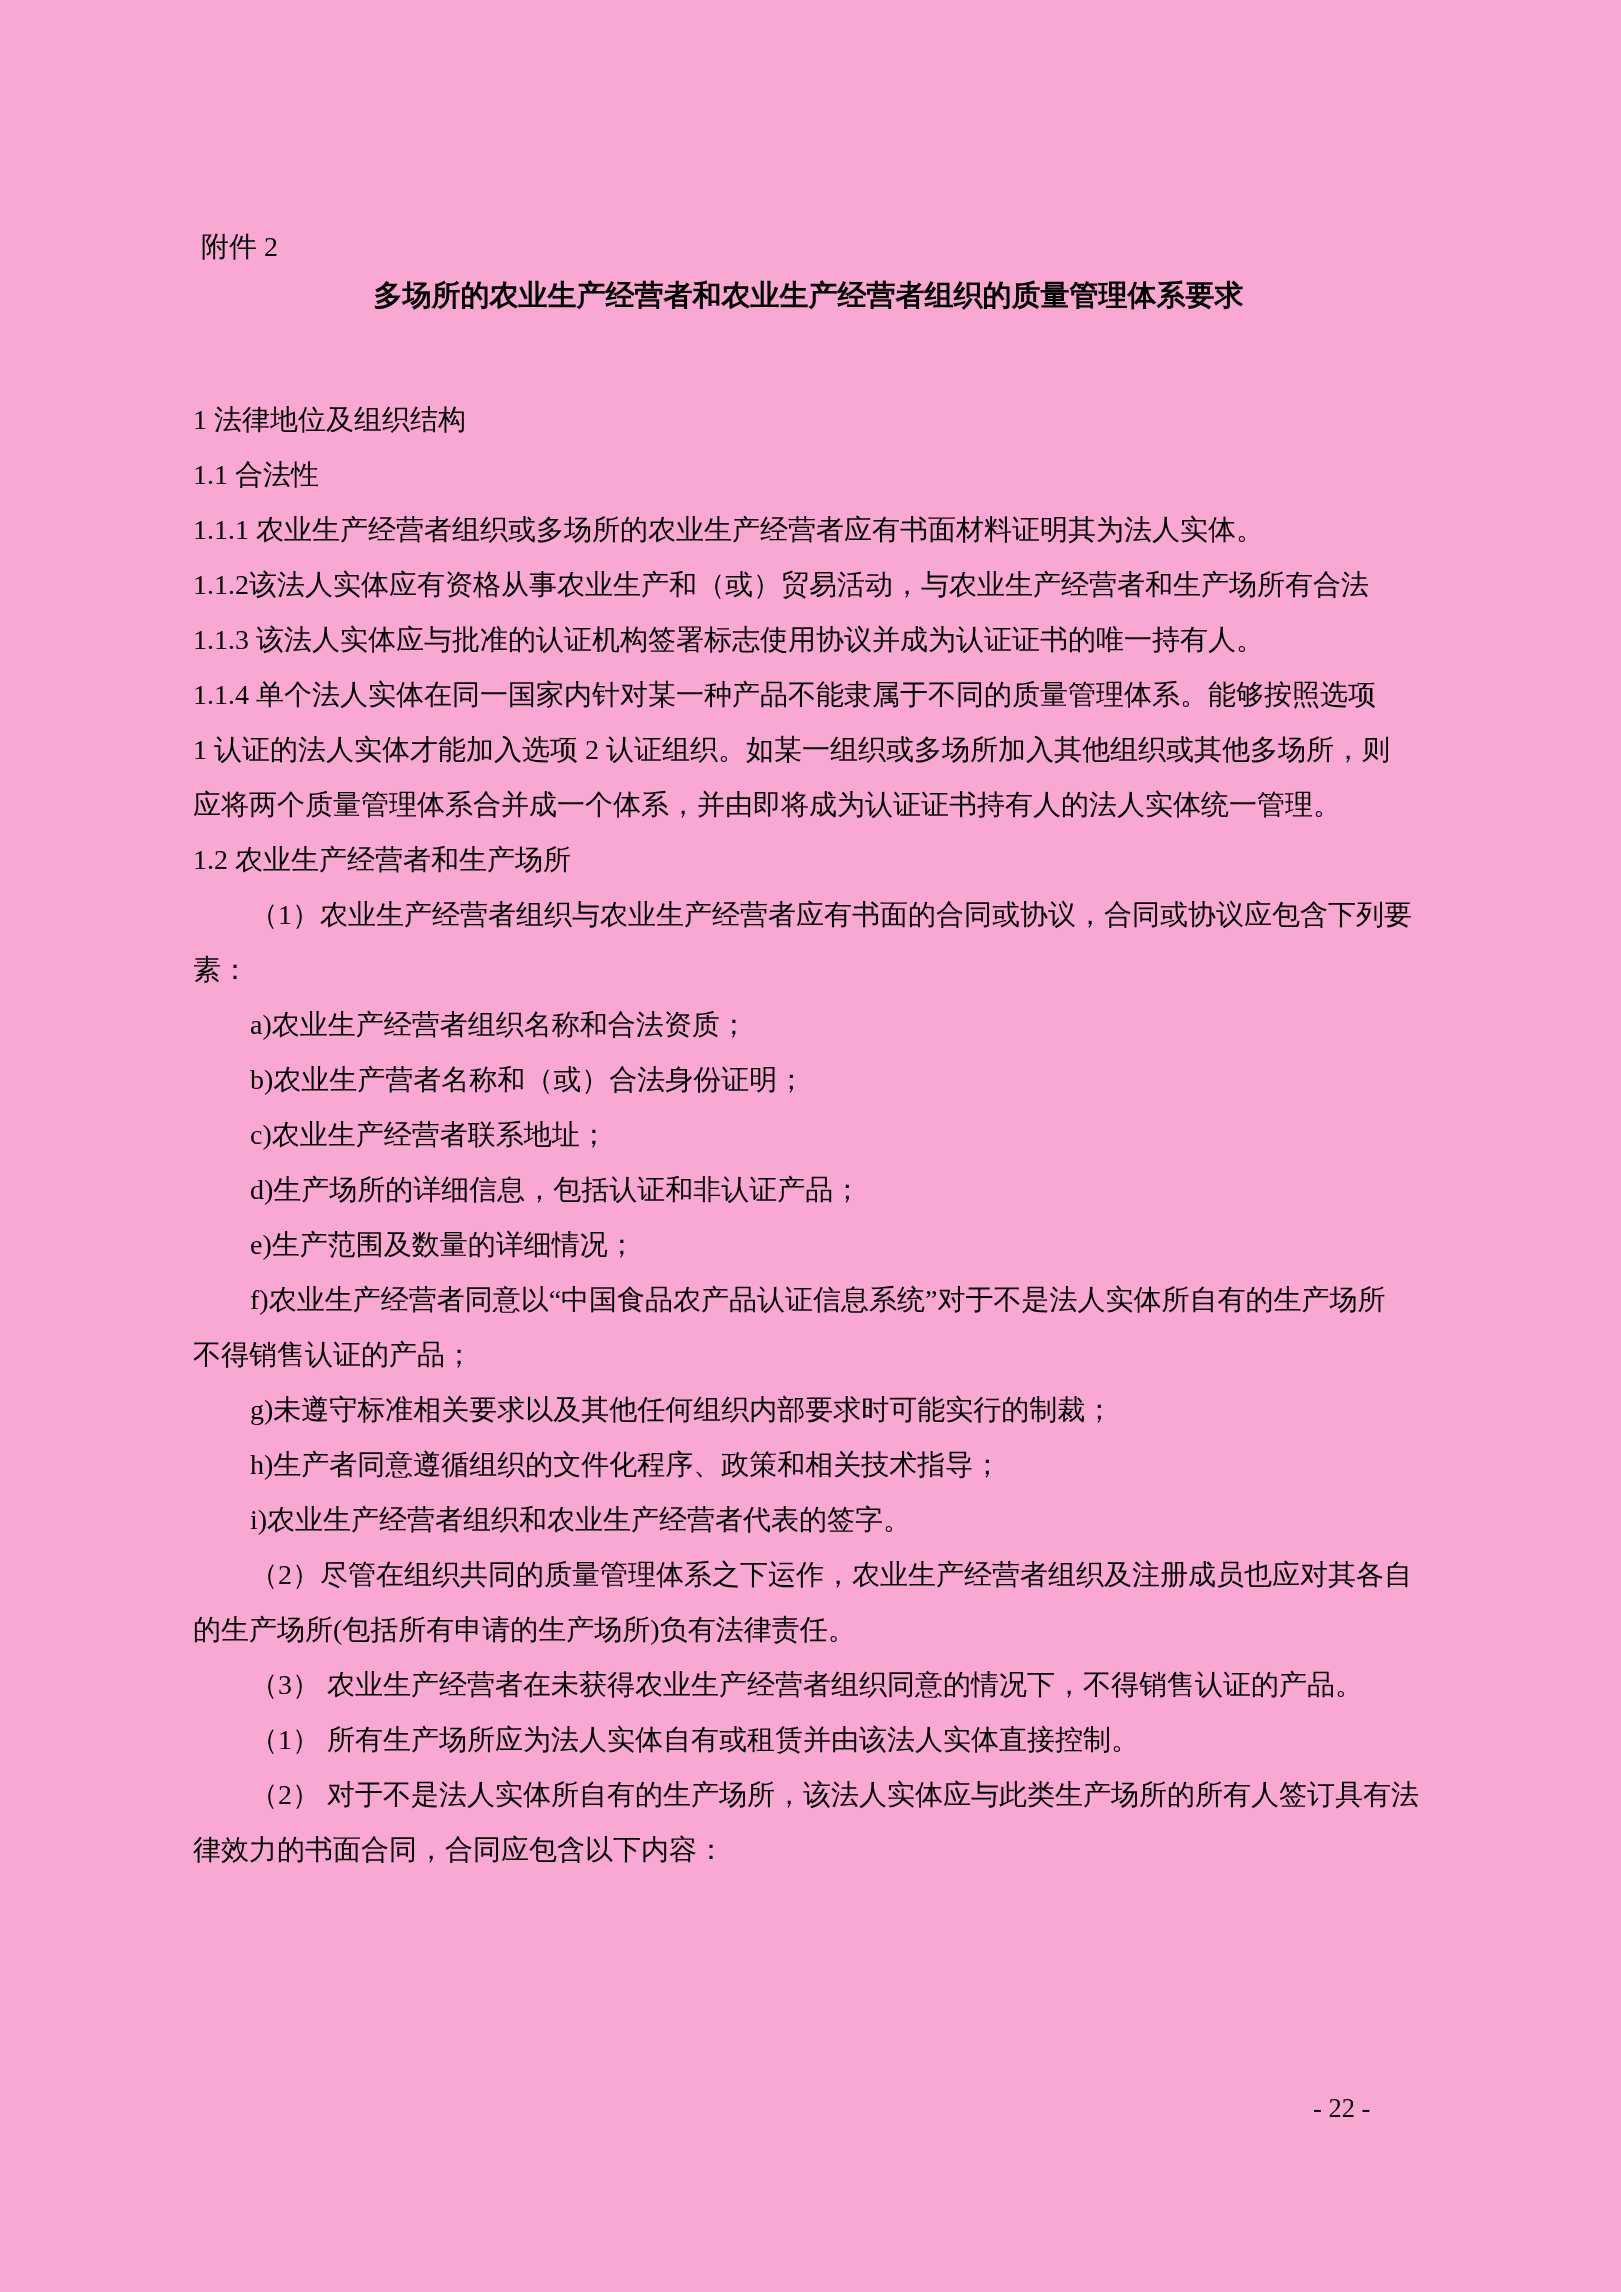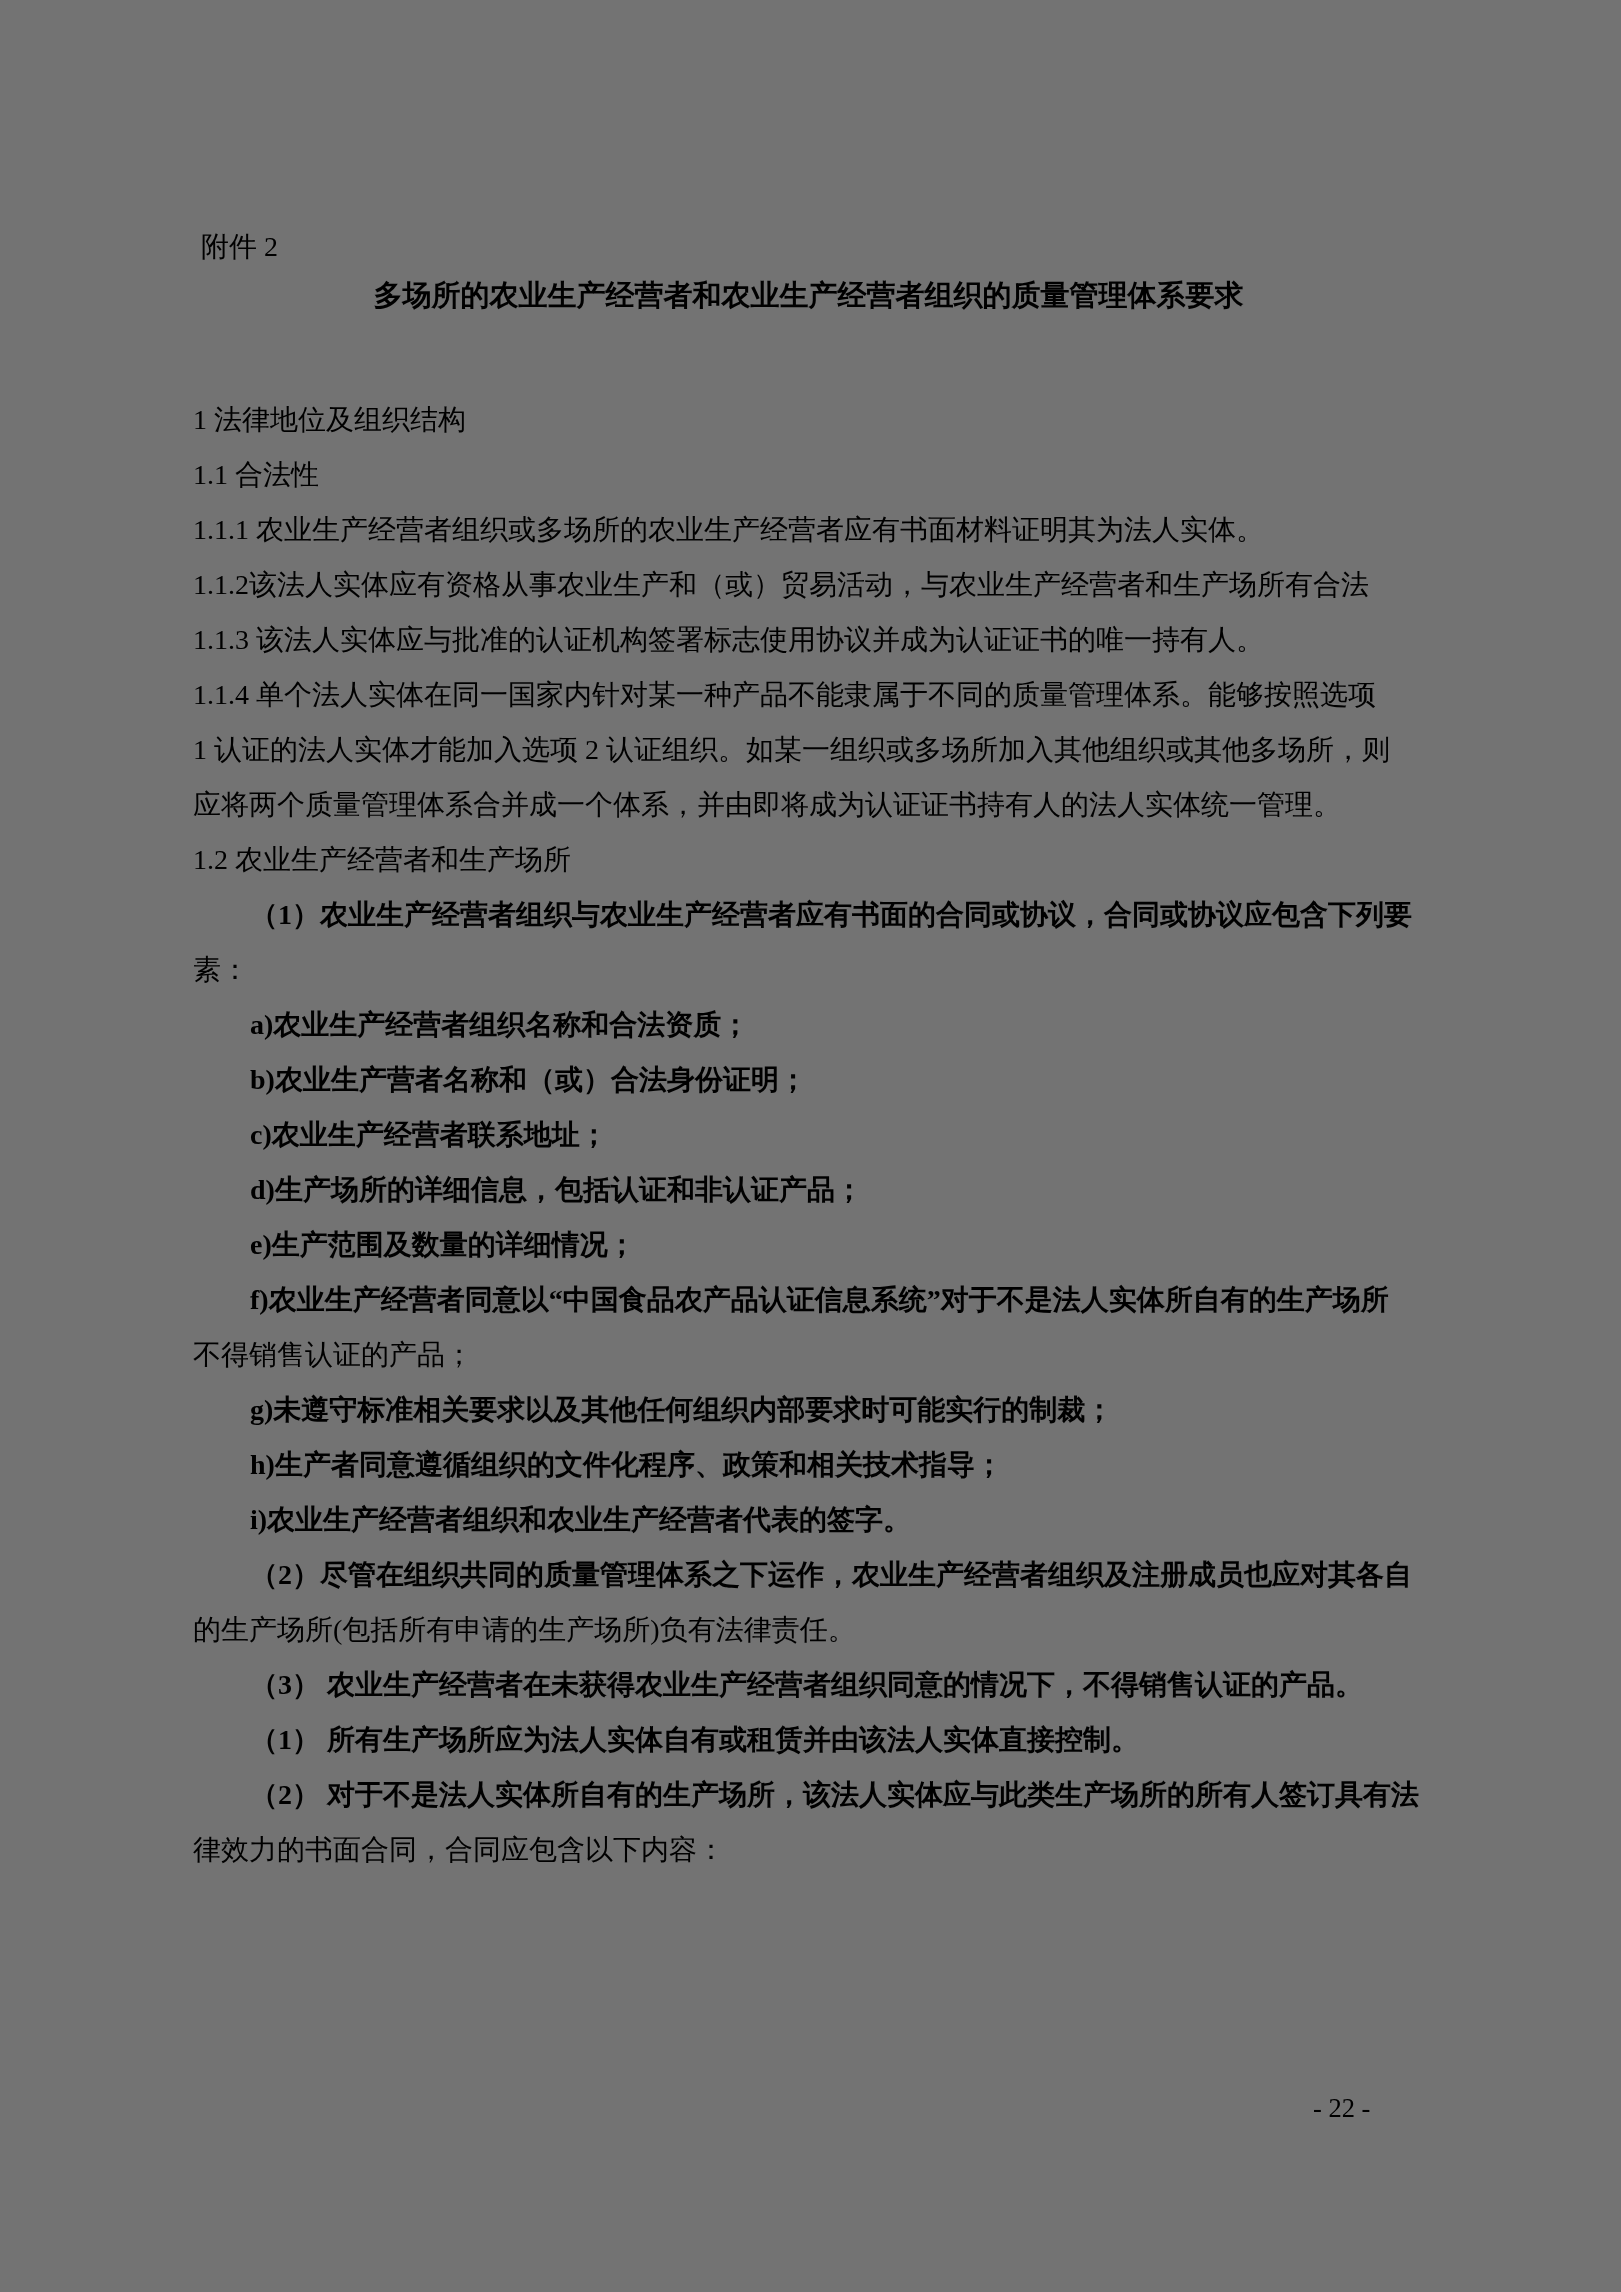--- a/index.html
+++ b/index.html
@@ -1,20 +1,20 @@
 <!DOCTYPE html>
 <html><head>
 <meta charset="utf-8">
 <style>
   html, body { margin: 0; padding: 0; background: #ffffff; }
   .page {
     position: relative;
     width: 1621px;
     height: 2293px;
-    background: #737373;
+    background: #f9a8d4;
     color: #000000;
     font-family: "Liberation Serif", "DejaVu Serif", serif;
     overflow: hidden;
   }
   .attachment {
     position: absolute;
     left: 201px;
     top: 228px;
     font-size: 28px;
     line-height: 37px;
@@ -37,21 +37,21 @@
     left: 193px;
     top: 392px;
     width: 1231px;
   }
   .line {
     height: 55px;
     line-height: 55px;
     font-size: 28px;
     white-space: pre;
   }
-  .line.indent { padding-left: 57px; font-weight: bold; }
+  .line.indent { padding-left: 57px; }
   .footer {
     position: absolute;
     left: 1313px;
     top: 2091px;
     font-size: 26.5px;
     line-height: 35px;
     white-space: pre;
   }
 </style>
 </head>

